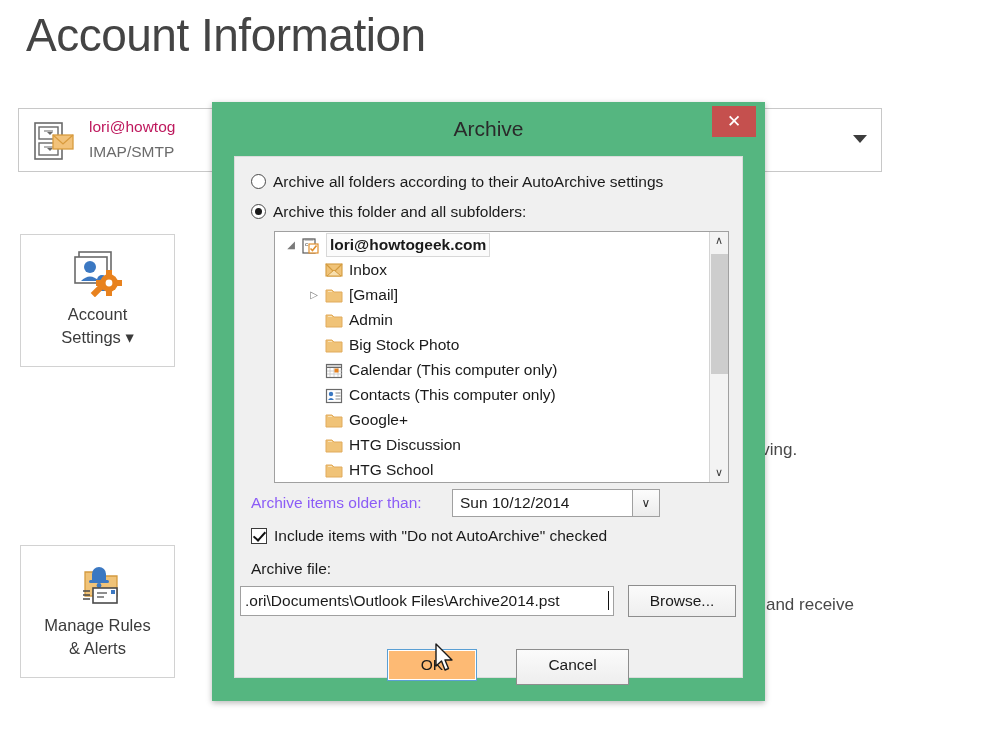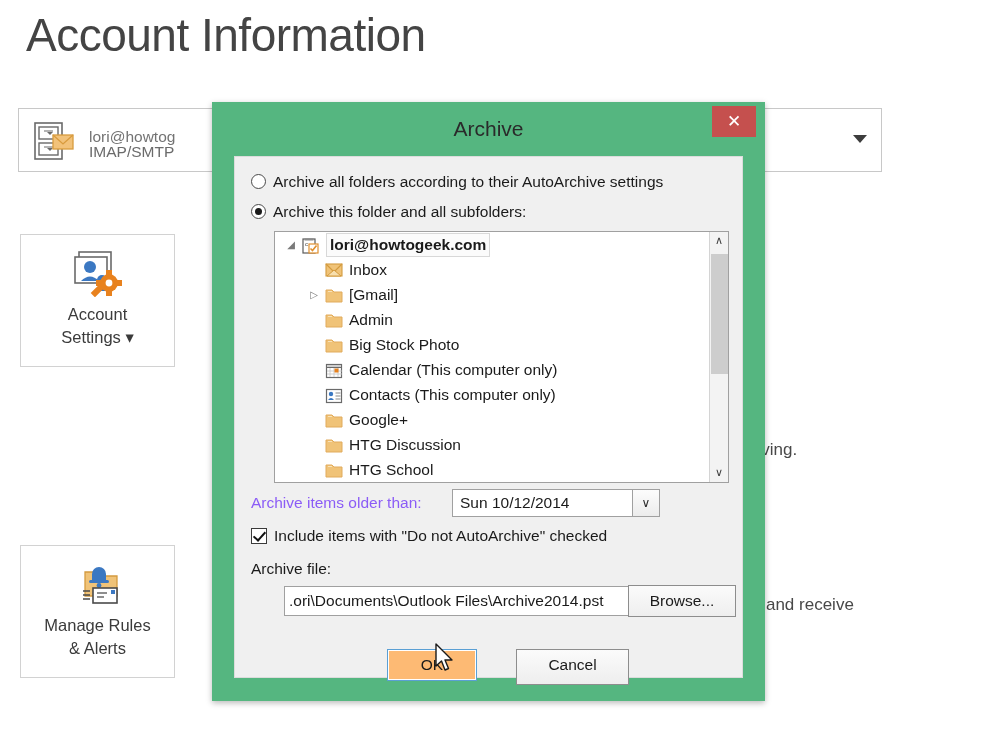--- a/index.html
+++ b/index.html
@@ -62,23 +62,22 @@
     left: 14px;
     top: 12px;
     width: 42px;
     height: 40px;
   }
   .acct-text {
     position: absolute;
     left: 70px;
     top: 9px;
     font-size: 15.5px;
-    color: #737373;
+    color: #be185d;
     white-space: nowrap;
-    margin-top: 10px;
   }
   .acct-sub {
     position: absolute;
     left: 70px;
     top: 34px;
     font-size: 15.5px;
     color: #6b6b6b;
     white-space: nowrap;
   }
   #account-dropdown-arrow {
@@ -403,21 +402,20 @@
   }
   #file-field {
     position: absolute;
     left: 5px;
     top: 429px;
     width: 374px;
     height: 30px;
     background: #ffffff;
     border: 1px solid #a0a0a0;
     box-sizing: border-box;
-    margin-left: 44px;
   }
   #file-value {
     position: absolute;
     left: 4px;
     top: 5px;
     font-size: 15.5px;
     color: #1a1a1a;
     white-space: nowrap;
   }
   #file-caret {

